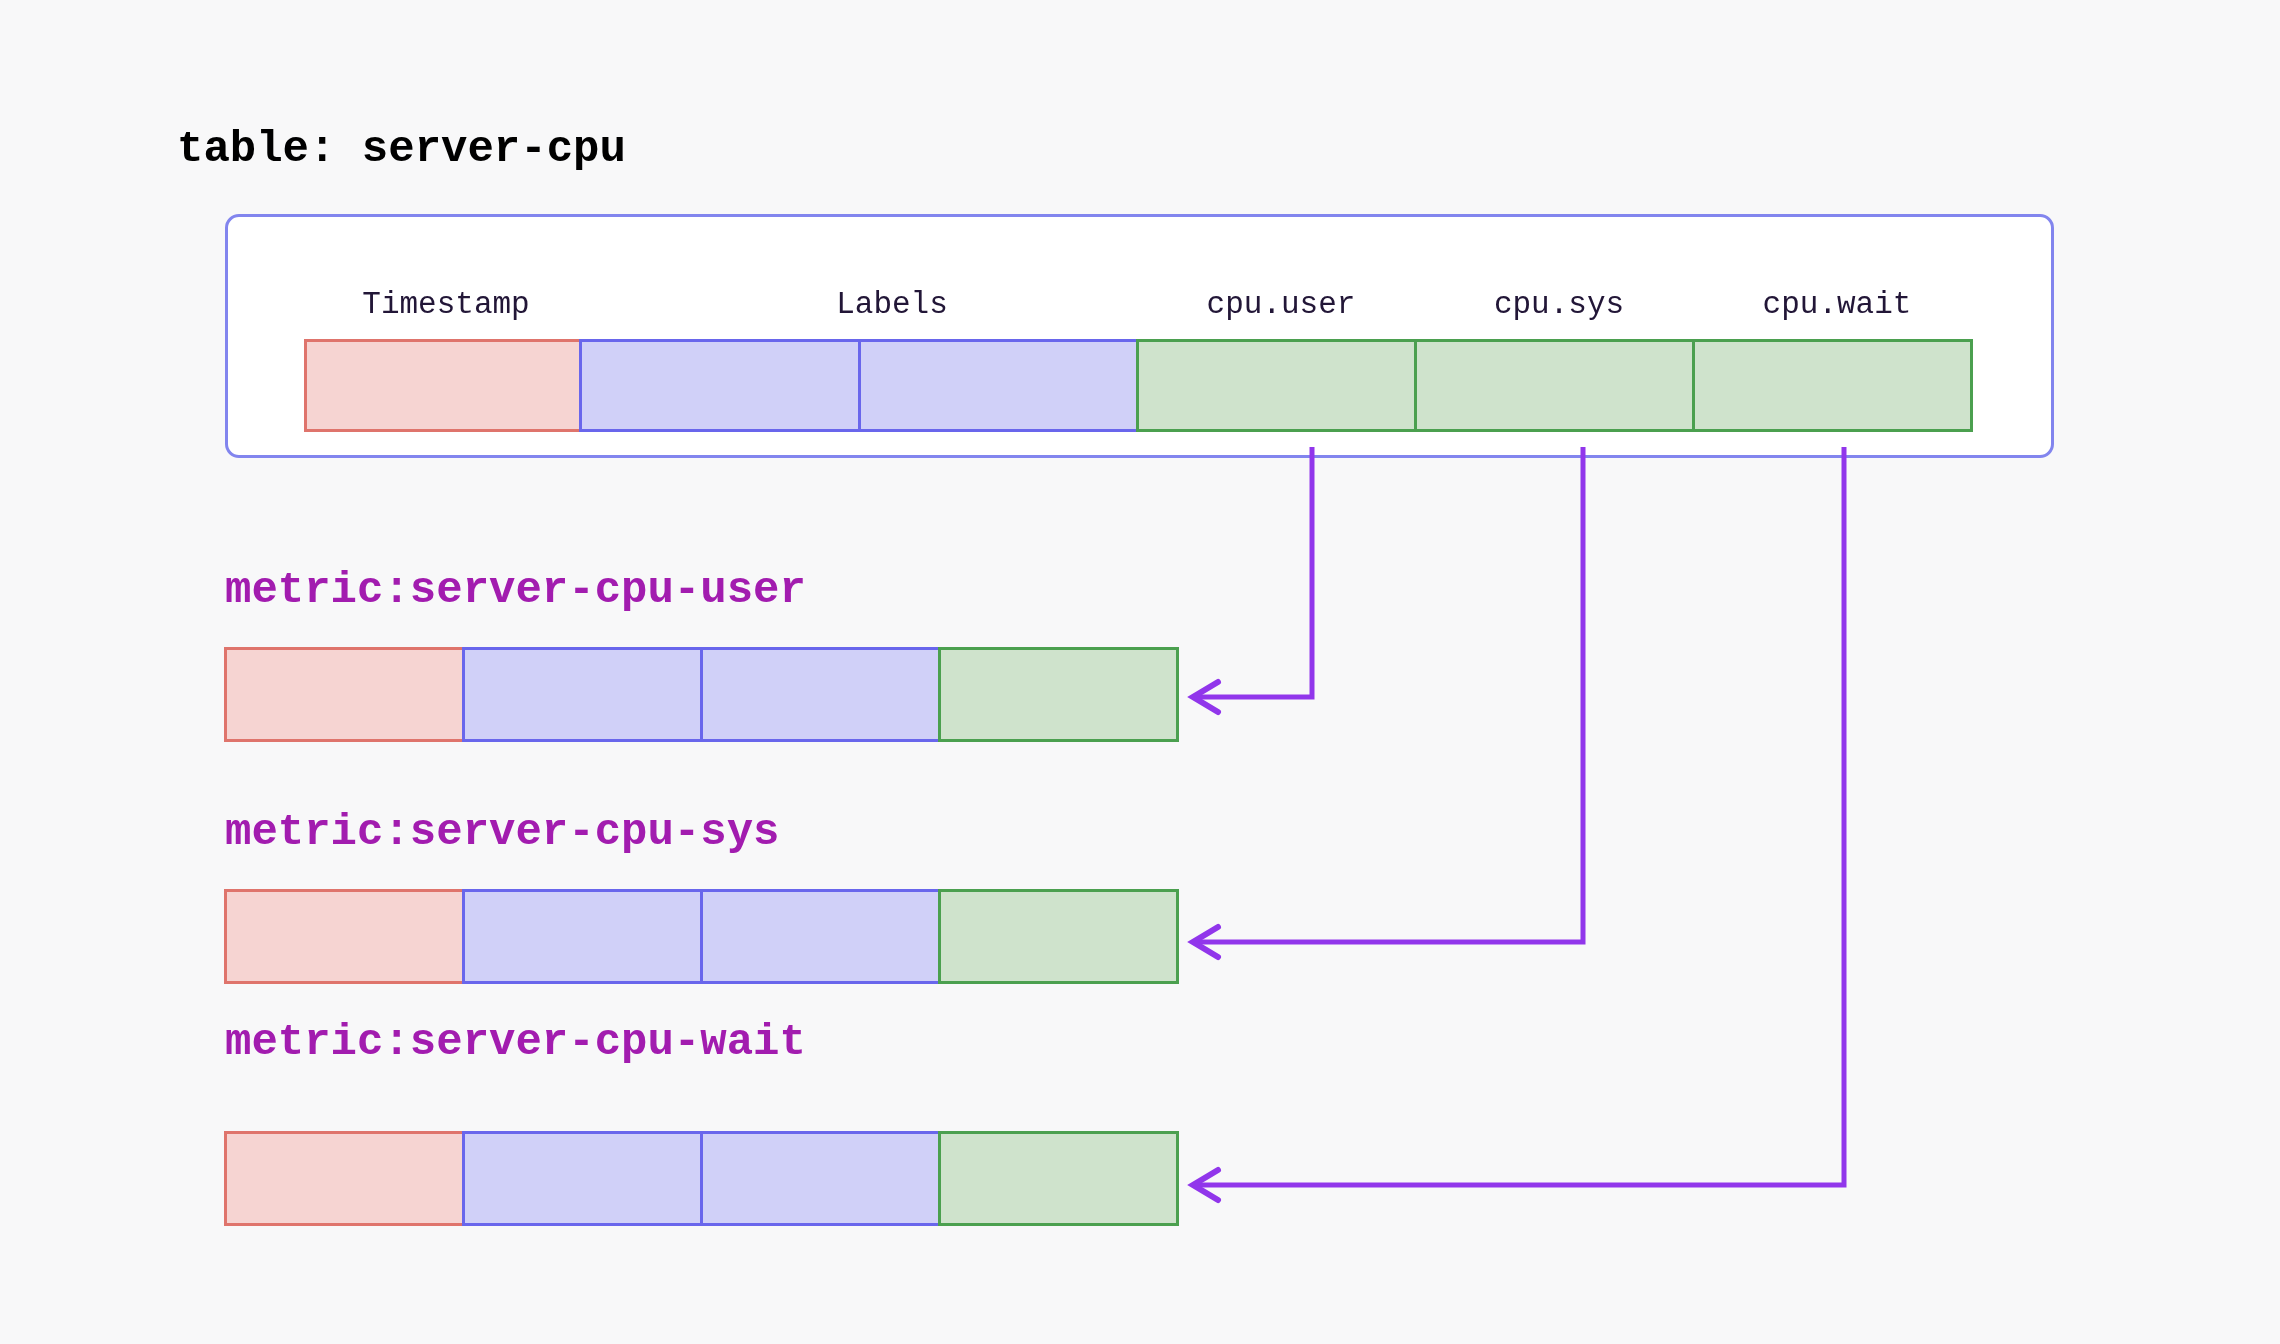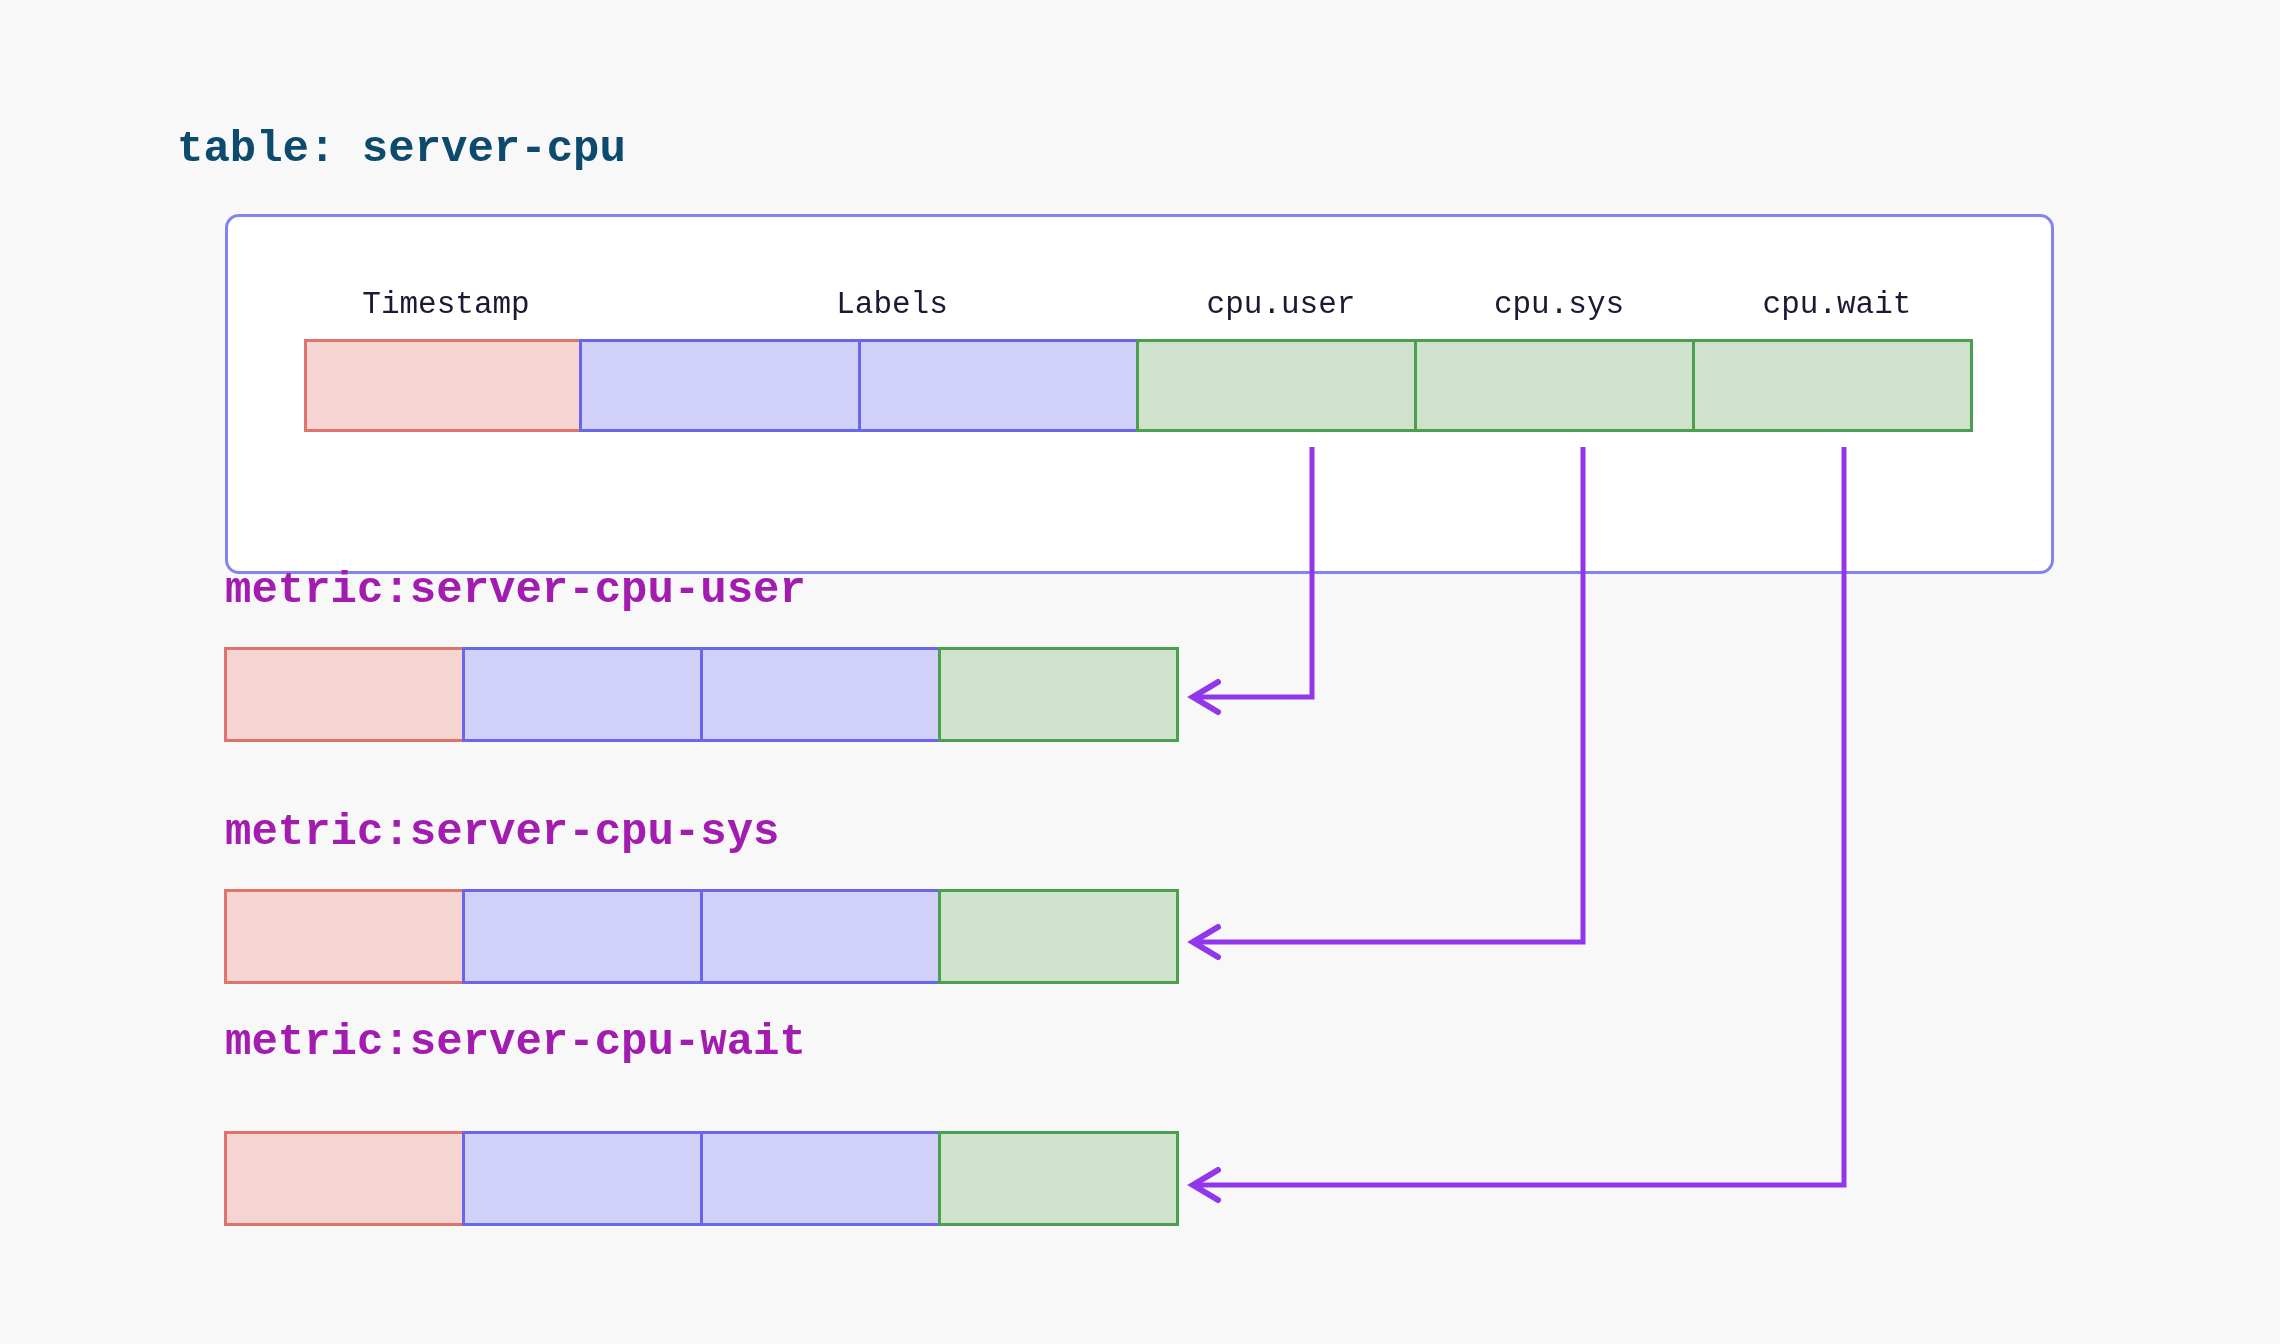--- a/index.html
+++ b/index.html
@@ -17,40 +17,40 @@
   }
 
   
   .diagram-title {
     position: absolute;
     left: 177px;
     top: 127px;
     font-size: 44px;
     line-height: 1;
     font-weight: 700;
-    color: #0c4a6e;
+    color: #000000;
     white-space: pre;
   }
   .metric-label {
     position: absolute;
     left: 225px;
     font-size: 44px;
     line-height: 1;
     font-weight: 700;
     color: #a21caf;
     white-space: pre;
   }
 
   
   .table-box {
     position: absolute;
     left: 225px;
     top: 214px;
     width: 1829px;
-    height: 360px;
+    height: 244px;
     background: #ffffff;
     border: 3px solid #8285ee;
     border-radius: 14px;
     box-sizing: border-box;
   }
   .col-header {
     position: absolute;
     top: 72px;
     transform: translateX(-50%);
     font-size: 31px;

